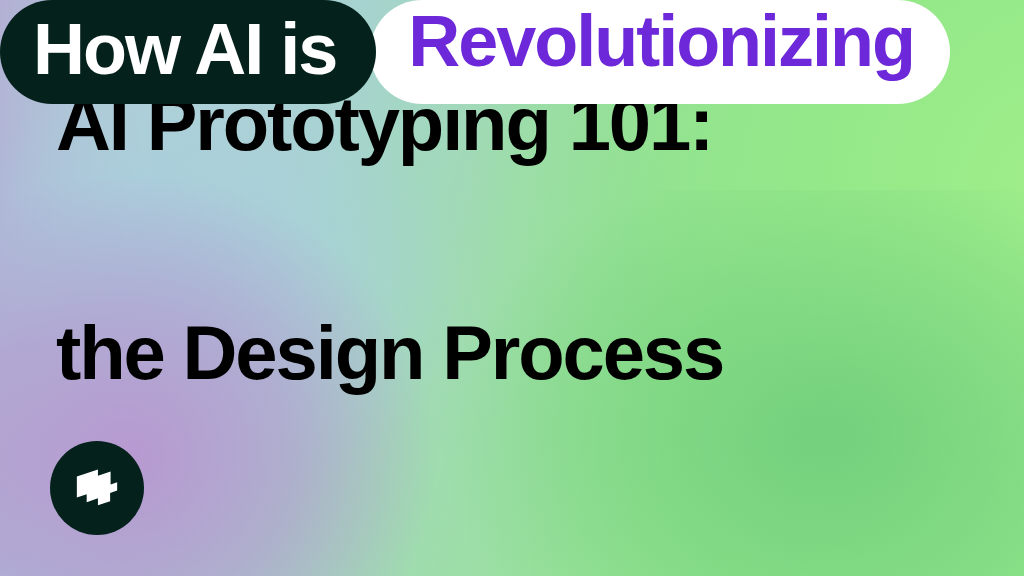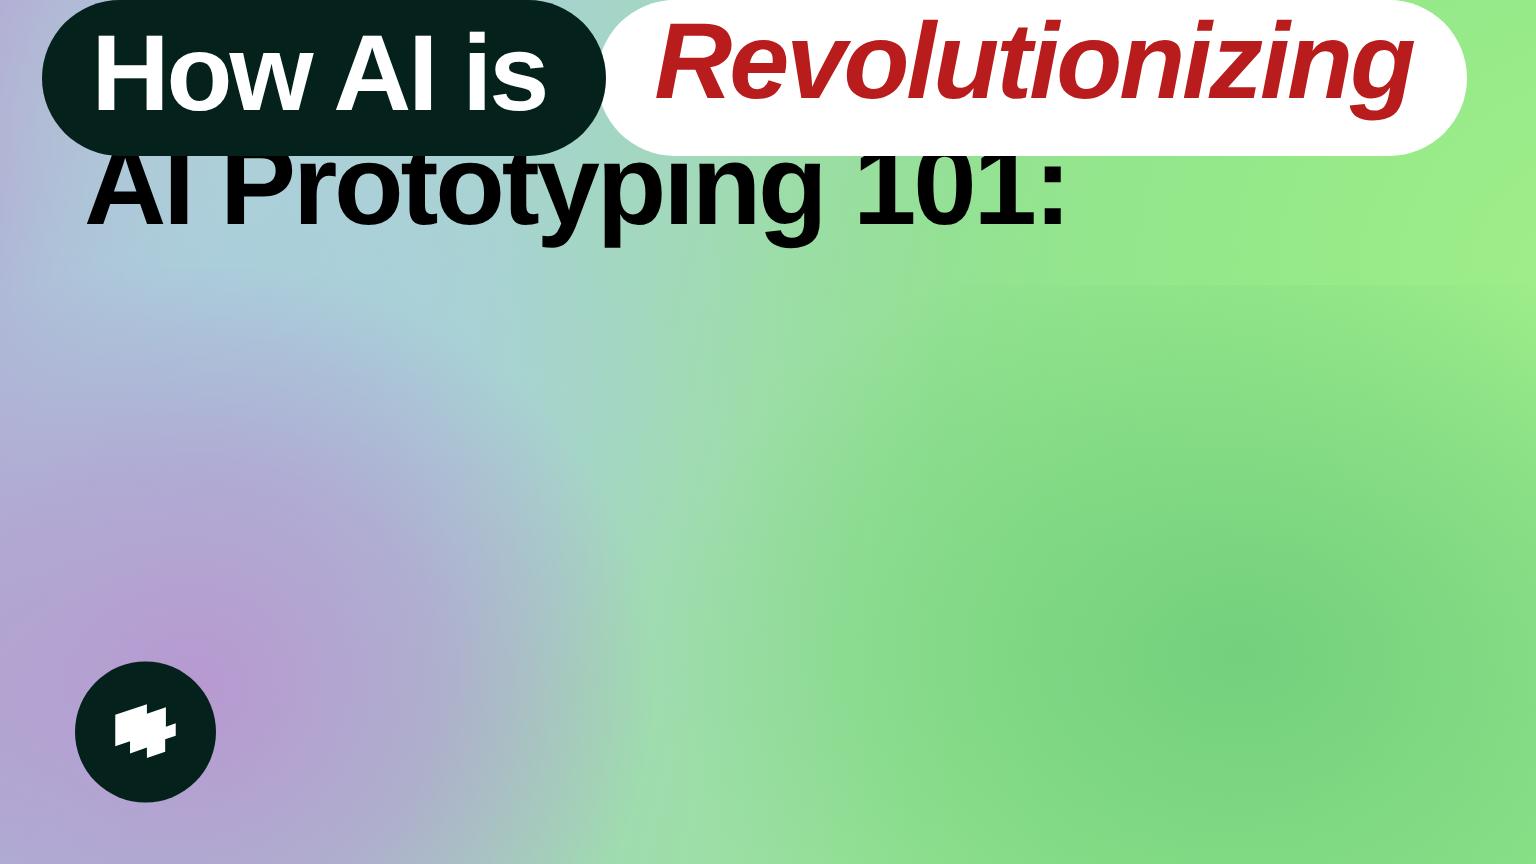--- a/index.html
+++ b/index.html
@@ -131,21 +131,20 @@
     font-size:76px;
     line-height:1;
   }
 
   .line-2{
     left:47px;
     top:187px;
     height:104px;
     display:flex;
     gap:0px;
-    margin-left:28px;
   }
 
   .pill{
     display:inline-flex;
     align-items:center;
     justify-content:center;
     height:104px;
     border-radius:52px;
     font-size:72px;
     font-weight:700;
@@ -157,26 +156,25 @@
   .pill-dark{
     background:#04211c;
     color:#ffffff;
     padding:0 40px 6px 33px;
     position:relative;
     z-index:3;
   }
 
   .pill-light{
     background:#ffffff;
-    color:#b91c1c;
+    color:#6d28d9;
     padding:0 36px 22px 38px;
     margin-left:-6px;
     position:relative;
     z-index:2;
-    font-style:italic;
   }
 
   .line-3{
     left:56px;
     top:315px;
     font-size:76px;
     line-height:1;
   }
 
   
@@ -216,20 +214,21 @@
 
   <div class="headline">
 
     <div class="line line-1">AI Prototyping 101:</div>
 
     <div class="line-2">
       <span class="pill pill-dark">How AI is</span>
       <span class="pill pill-light">Revolutionizing</span>
     </div>
 
+    <div class="line line-3">the Design Process</div>
 
   </div>
 
   <div class="logo">
     <span>
       <svg viewBox="0 0 64 64" xmlns="http://www.w3.org/2000/svg" aria-hidden="true">
         <path fill="#ffffff" d="M10.5 19.8 L33.0 12.2 L33.0 19.0 L46.5 14.4 L46.5 28.2 L53.5 25.8
                  L53.5 34.6 L46.0 37.2 L46.0 46.0 L33.0 50.4 L33.0 43.0 L21.0 47.2
                  L21.0 38.6 L10.5 42.2 Z"></path>
       </svg>

